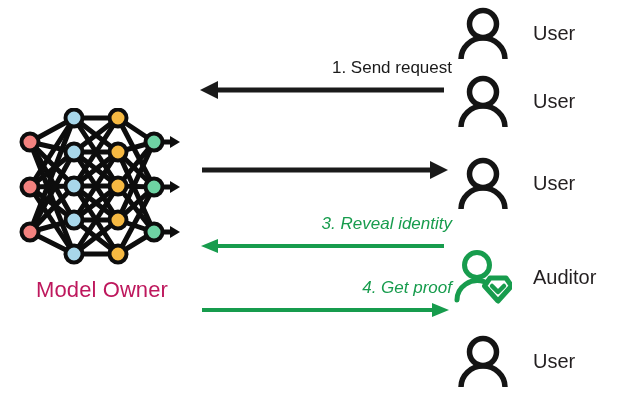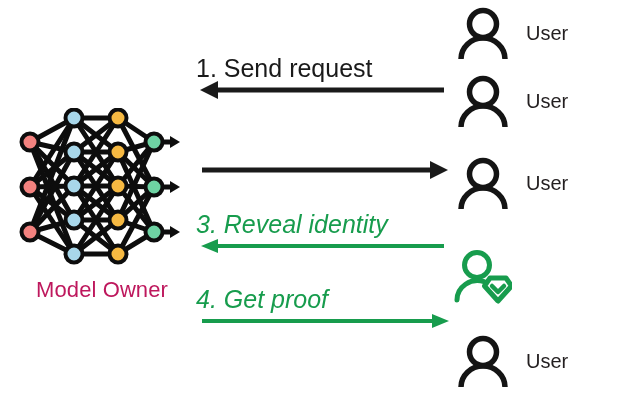--- a/index.html
+++ b/index.html
@@ -22,43 +22,43 @@
     font-size:22px;line-height:28px;
     color:#be185d;letter-spacing:.1px;
     white-space:nowrap;
   }
 
   
   .flow{position:absolute;left:196px;top:0;width:256px;height:400px;}
   .flow-row{position:absolute;left:0;width:256px;height:46px;}
   .flow-label{
     position:absolute;left:0;top:0;width:256px;
-    text-align:left;
-    font-size:25px;line-height:24px;
+    text-align:right;
+    font-size:17px;line-height:24px;
     white-space:nowrap;
   }
   .flow-arrow{position:absolute;left:0;top:24px;width:256px;height:20px;}
   .flow-arrow svg{display:block;}
 
   .r1{top:56px;}
   .r2{top:136px;}
   .r3{top:212px;}
-  .r4{top:287px;}
+  .r4{top:276px;}
 
   .lbl-black{color:#1a1a1a;}
   .lbl-green{color:#179c4d;font-style:italic;}
 
   
   .actors{position:absolute;left:452px;top:0;width:180px;height:400px;}
   .actor{position:absolute;left:0;width:180px;height:62px;display:flex;align-items:center;}
   .actor-icon{width:62px;height:60px;flex:0 0 62px;display:flex;align-items:center;justify-content:center;}
   .actor-icon svg{display:block;}
   .actor-label{
     font-size:20px;line-height:24px;white-space:nowrap;
-    margin-left:12px;color:#231f20;
+    margin-left:19px;color:#231f20;
   }
   .actor-label.green-actor{color:#231f20;}
 
   .a1{top:2px;}
   .a2{top:70px;}
   .a3{top:152px;}
   .a4{top:246px;}
   .a5{top:330px;}
 </style>
 </head>
@@ -239,20 +239,21 @@
 
           <circle cx="23" cy="15" r="12.5" fill="none" stroke="#179c4d" stroke-width="5"></circle>
 
           <path d="M3 50 a20.5 19.5 0 0 1 27 -18.4" fill="none" stroke="#179c4d" stroke-width="5" stroke-linecap="round"></path>
 
           <path d="M36 28 h16 l5.5 8 -13.5 15 -13.5 -15 z" fill="none" stroke="#179c4d" stroke-width="5" stroke-linejoin="round"></path>
 
           <polyline points="38,36 44,42 50,36" fill="none" stroke="#179c4d" stroke-width="4.5" stroke-linecap="round" stroke-linejoin="round"></polyline>
         </svg>
       </div>
+      <div class="actor-label green-actor">Auditor</div>
     </div>
 
     <div class="actor a5">
       <div class="actor-icon">
         <svg width="54" height="52" viewBox="0 0 54 52" aria-hidden="true">
           <circle cx="27" cy="17" r="13.5" fill="none" stroke="#141414" stroke-width="5.5"></circle>
           <path d="M5 52 a22 21 0 0 1 44 0" fill="none" stroke="#141414" stroke-width="5.5" stroke-linecap="round"></path>
         </svg>
       </div>
       <div class="actor-label">User</div>

